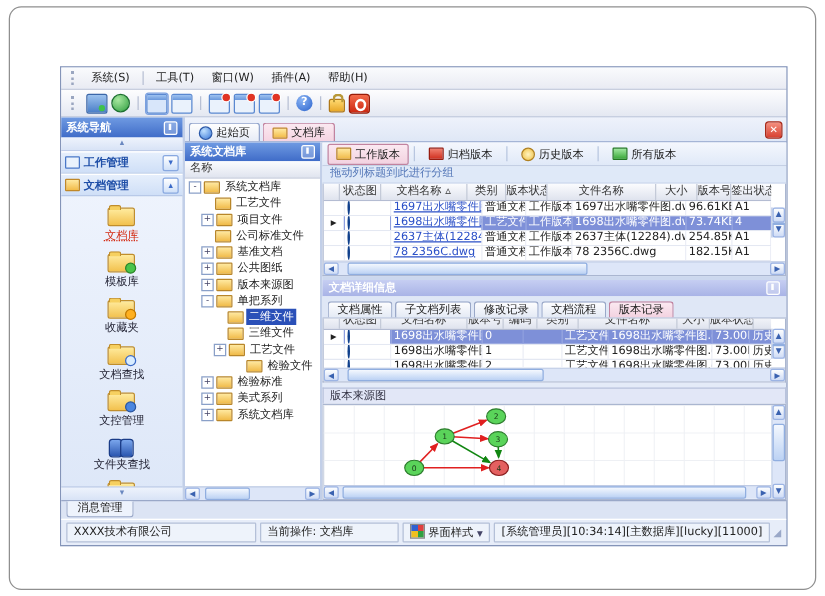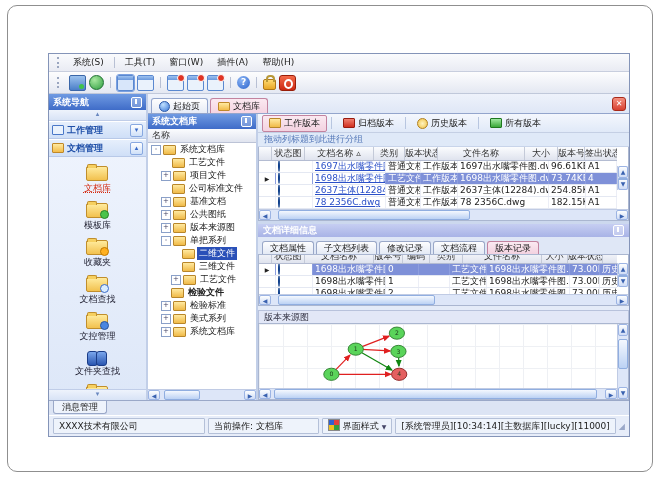--- a/index.html
+++ b/index.html
@@ -300,21 +300,21 @@
                 <div class="tnode" style="padding-left: 23px;">
                   <span style="width: 9px;"></span>
                   <span class="tfold"></span>
                   <span class="tl">三维文件</span>
                 </div>
                 <div class="tnode" style="padding-left: 23px;">
                   <span class="expbox">+</span>
                   <span class="tfold"></span>
                   <span class="tl">工艺文件</span>
                 </div>
-                <div class="tnode" style="padding-left: 12px; font-weight: bold;">
+                <div class="tnode" style="padding-left: 38px;">
                   <span style="width: 9px;"></span>
                   <span class="tfold"></span>
                   <span class="tl">检验文件</span>
                 </div>
                 <div class="tnode" style="padding-left: 13px;">
                   <span class="expbox">+</span>
                   <span class="tfold"></span>
                   <span class="tl">检验标准</span>
                 </div>
                 <div class="tnode" style="padding-left: 13px;">

